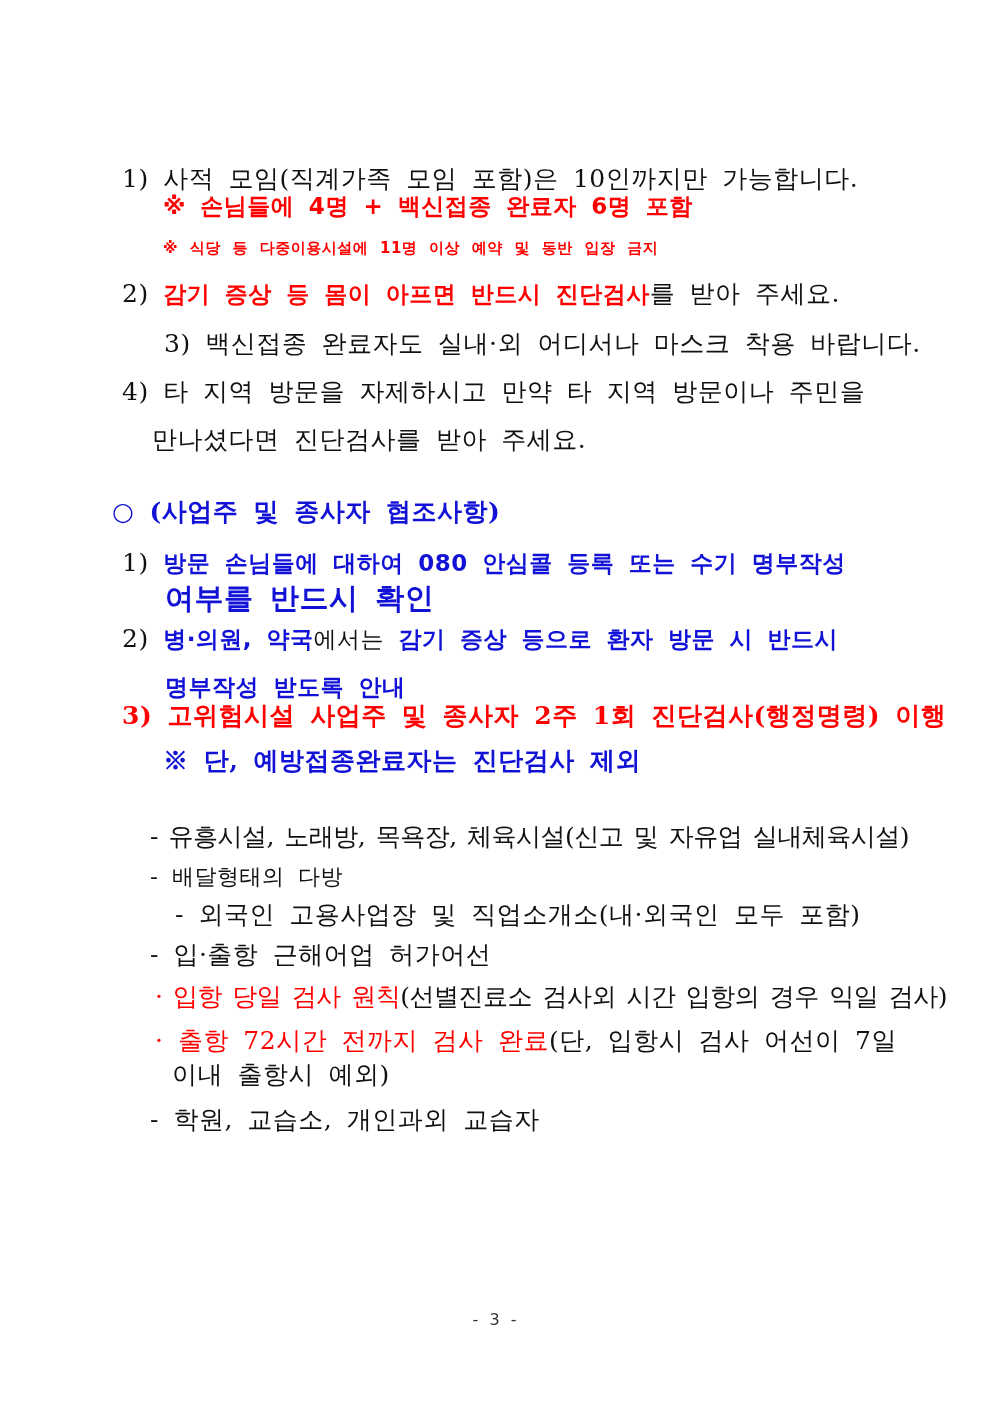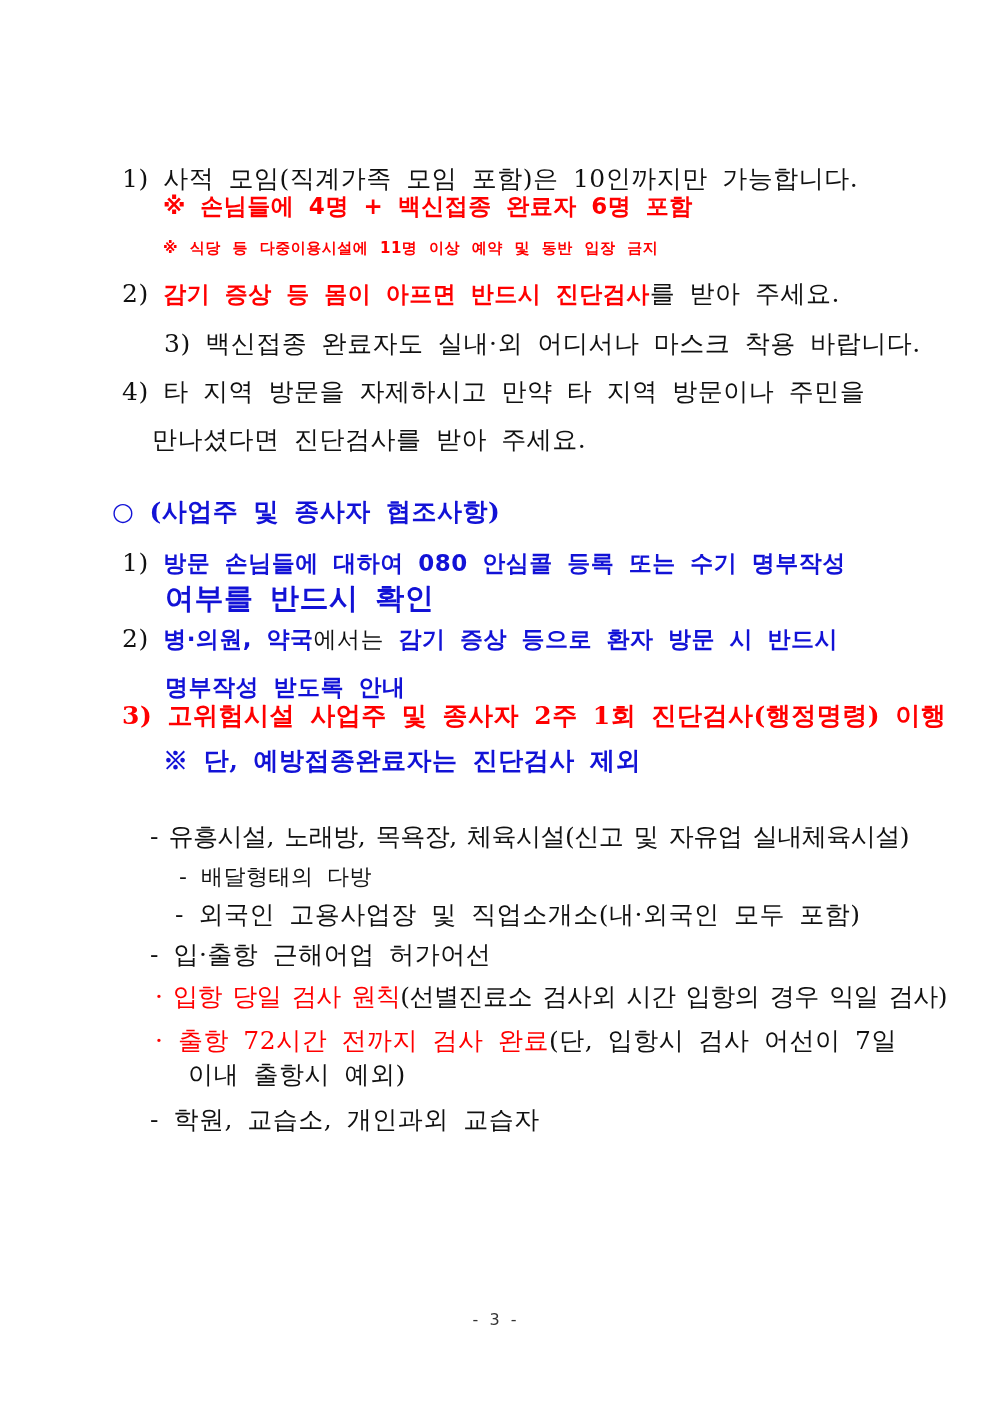--- a/index.html
+++ b/index.html
@@ -87,31 +87,31 @@
   <span class="blue bold sans" style="font-size:23px;">감기 증상 등으로 환자 방문 시 반드시</span>
 </div>
 
 <div class="line blue bold sans" style="top:672px; left:165px; font-size:23px;">명부작성 받도록 안내</div>
 
 <div class="line red bold" style="top:701px; left:122px;">3) 고위험시설 사업주 및 종사자 2주 1회 진단검사(행정명령) 이행</div>
 
 <div class="line blue bold" style="top:746px; left:163px;">※ 단, 예방접종완료자는 진단검사 제외</div>
 
 <div class="line tight" style="top:822px; left:150px;">- 유흥시설, 노래방, 목욕장, 체육시설(신고 및 자유업 실내체육시설)</div>
-<div class="line small sans" style="top:862px; left:150px;margin-left:29px;">- 배달형태의 다방</div>
+<div class="line small sans" style="top:862px; left:150px;">- 배달형태의 다방</div>
 <div class="line" style="top:900px; left:150px;margin-left:25px;">- 외국인 고용사업장 및 직업소개소(내·외국인 모두 포함)</div>
 <div class="line" style="top:940px; left:150px;">- 입·출항 근해어업 허가어선</div>
 
 <div class="line tight" style="top:982px; left:155px;text-align:right;">
   <span class="red">·</span>
   <span class="red">입항 당일 검사 원칙</span><span>(선별진료소 검사외 시간 입항의 경우 익일 검사)</span>
 </div>
 
 <div class="line" style="top:1026px; left:155px;">
   <span class="red">·</span>
   <span class="red">출항 72시간 전까지 검사 완료</span><span>(단, 입항시 검사 어선이 7일</span>
 </div>
 
-<div class="line" style="top:1060px; left:188px;">이내 출항시 예외)</div>
+<div class="line" style="top:1060px; left:172px;">이내 출항시 예외)</div>
 
 <div class="line" style="top:1105px; left:150px;">- 학원, 교습소, 개인과외 교습자</div>
 
 <div class="footer">- 3 -</div>
 
 </body></html>

